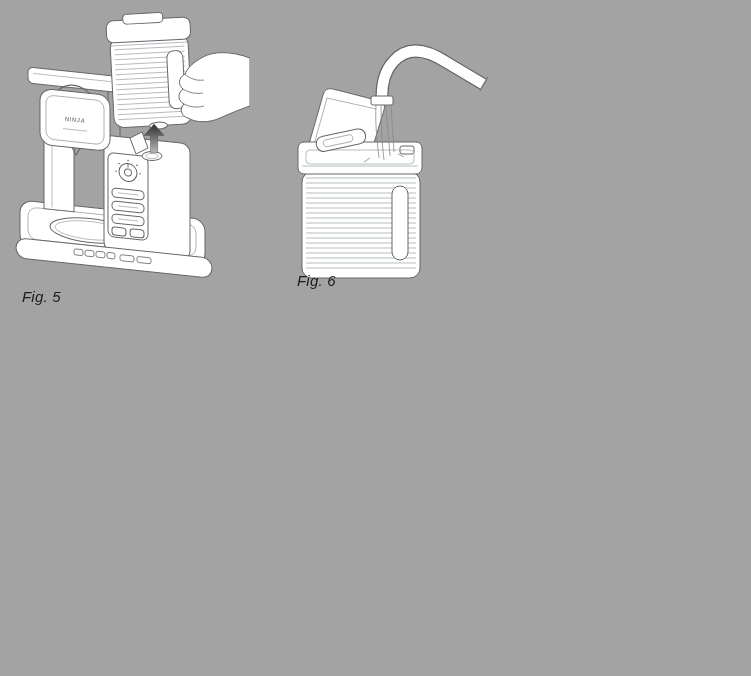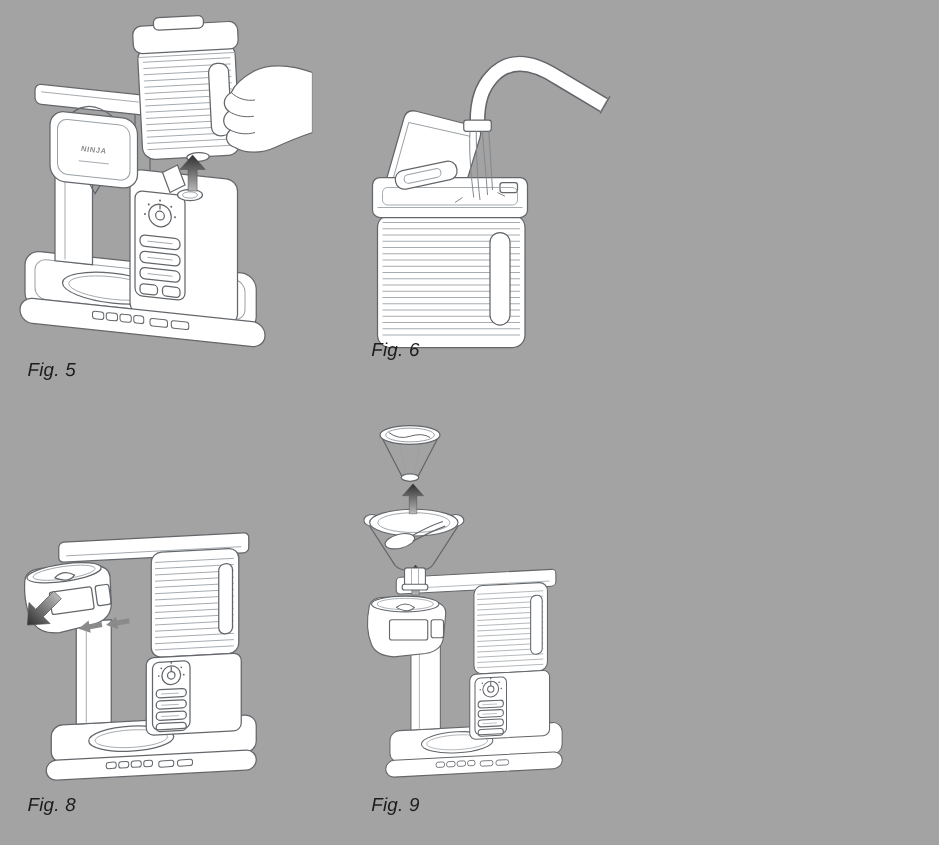--- a/index.html
+++ b/index.html
@@ -249,37 +249,16 @@
           <path d="M136,105 C137,122 139,140 140,156"></path>
           <path d="M141,105 C142,120 143,136 144,152"></path>
           <path d="M120,158 l-6,4 M148,154 l6,3"></path>
         </g>
       </g>
     </svg>
     <div class="caption" style="left:47px;top:272px">Fig. 6</div>
   </section>
 
 
-  <section class="panel" style="left:0;top:340px;width:250px;height:336px">
-    <svg class="art" width="250" height="330" viewBox="0 0 250 330">
-      <use href="#sym-machine-side" transform="translate(47,94)"></use>
-      <use href="#sym-pod" transform="translate(16,110) rotate(-8 38 28)"></use>
-      <use href="#sym-arrow-up" transform="translate(34,148) rotate(-135) scale(0.85) translate(-14,-20)"></use>
-      <use href="#sym-arrow-small" transform="translate(62,158) rotate(-10)"></use>
-      <use href="#sym-arrow-small" transform="translate(84,155) rotate(-10)"></use>
-    </svg>
-    <div class="caption" style="left:22px;top:296px">Fig. 8</div>
-  </section>
-
-  <section class="panel" style="left:250px;top:340px;width:250px;height:336px">
-    <svg class="art" width="250" height="330" viewBox="0 0 250 330">
-      <use href="#sym-machine-side" transform="translate(67,122) scale(0.84)"></use>
-      <use href="#sym-pod" transform="translate(40,136) scale(0.9)"></use>
-      <use href="#sym-arrow-up" transform="translate(74,112) scale(0.6)"></use>
-      <use href="#sym-funnel" transform="translate(42,66) scale(0.93)"></use>
-      <use href="#sym-arrow-up" transform="translate(72,47) scale(0.6)"></use>
-      <use href="#sym-cone" transform="translate(53,0)"></use>
-    </svg>
-    <div class="caption" style="left:47px;top:296px">Fig. 9</div>
-  </section>
+
 
 
 </div>
 
 </body></html>

